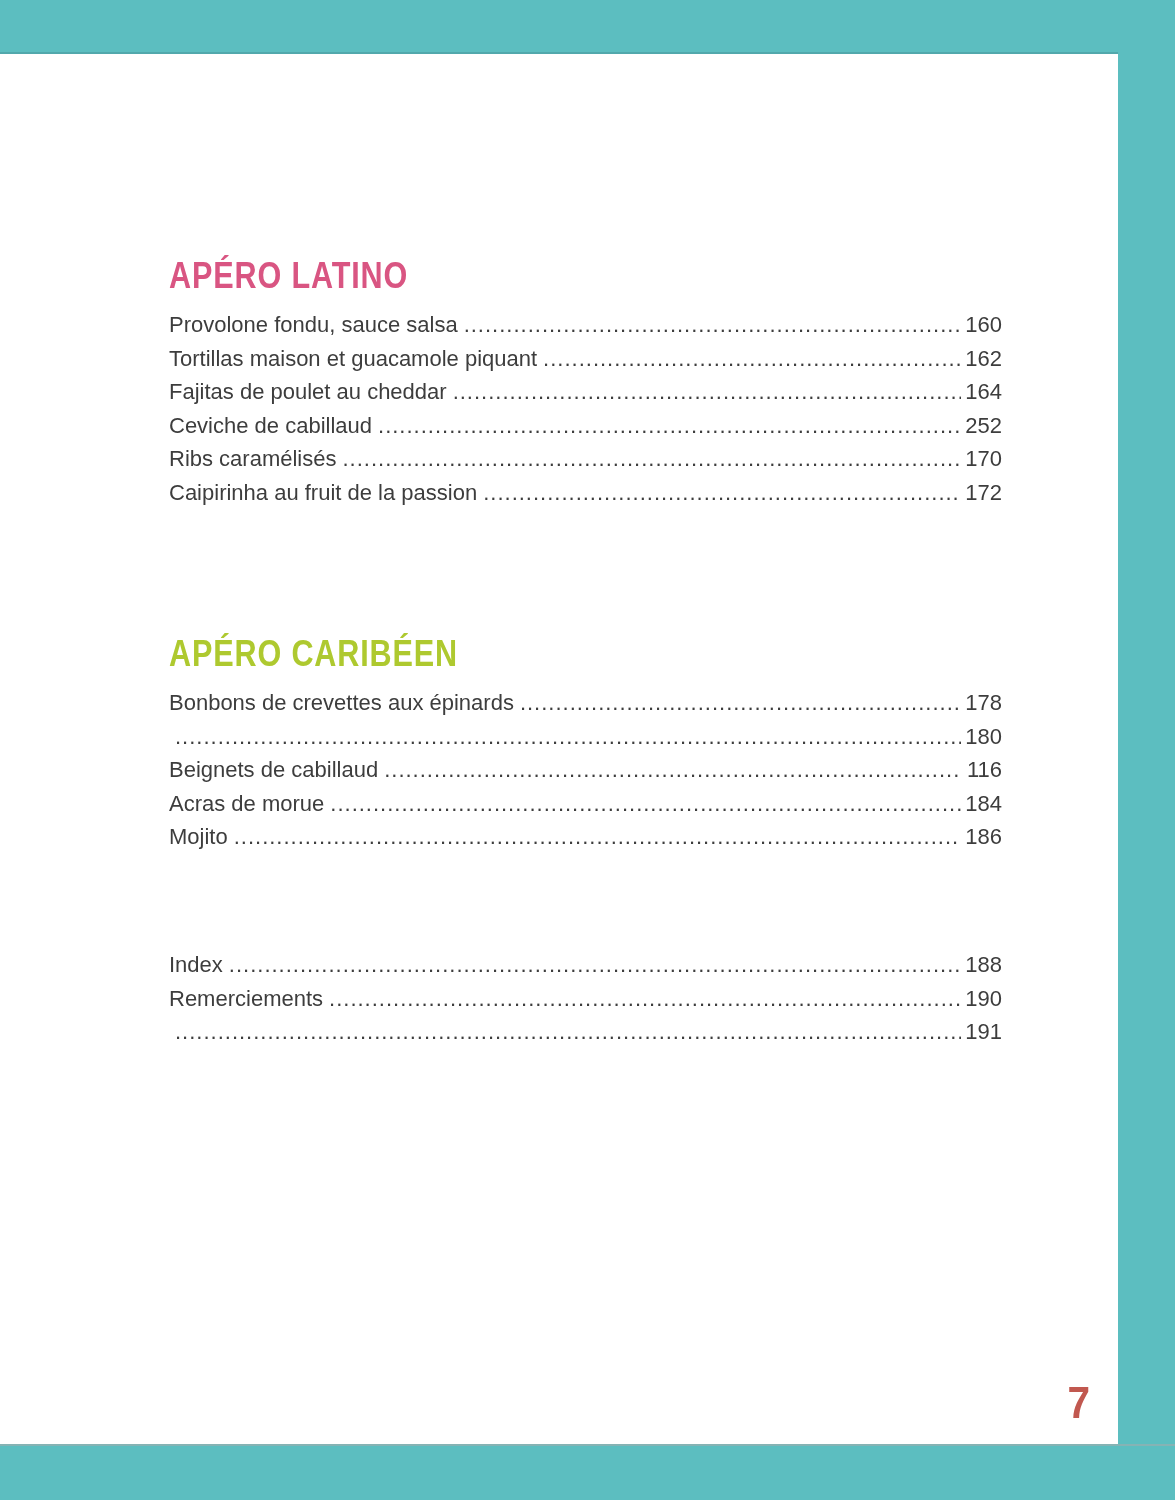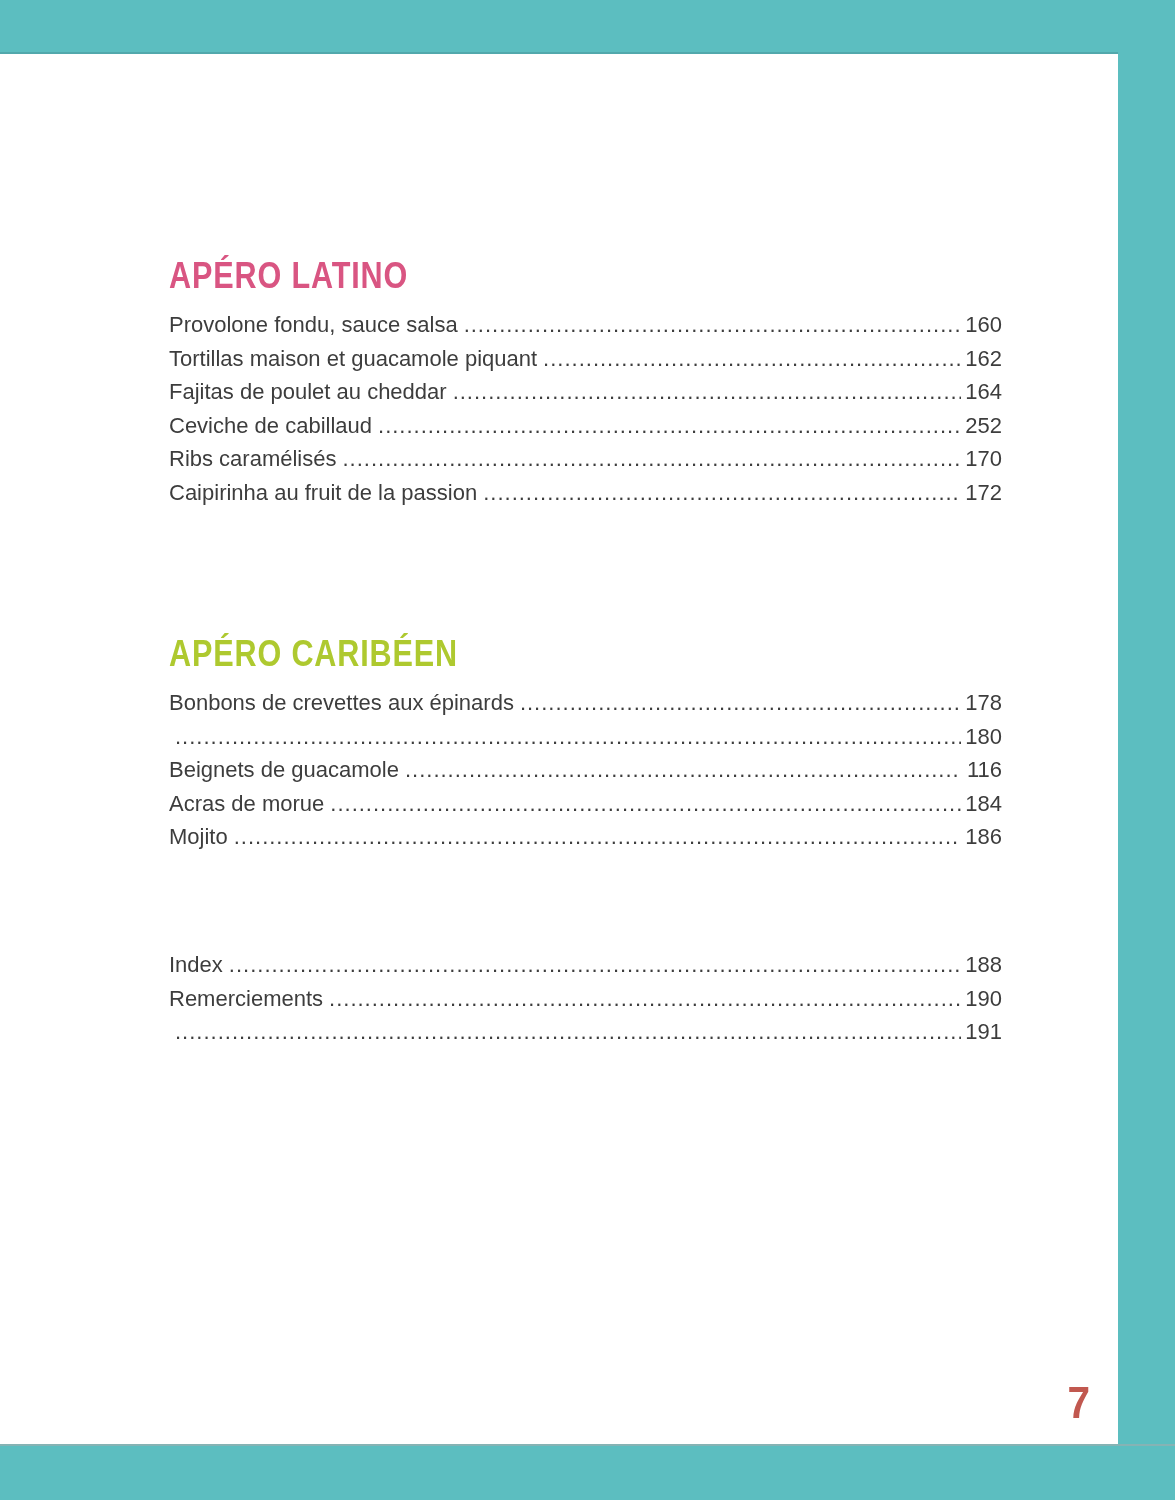--- a/index.html
+++ b/index.html
@@ -146,21 +146,21 @@
     <div class="toc-row">
       <span class="toc-label">Bonbons de crevettes aux épinards</span>
       <span class="toc-dots"></span>
       <span class="toc-page">178</span>
     </div>
     <div class="toc-row">
       <span class="toc-dots"></span>
       <span class="toc-page">180</span>
     </div>
     <div class="toc-row">
-      <span class="toc-label">Beignets de guacamole</span>
+      <span class="toc-label">Beignets de cabillaud</span>
       <span class="toc-dots"></span>
       <span class="toc-page">116</span>
     </div>
     <div class="toc-row">
       <span class="toc-label">Acras de morue</span>
       <span class="toc-dots"></span>
       <span class="toc-page">184</span>
     </div>
     <div class="toc-row">
       <span class="toc-label">Mojito</span>

